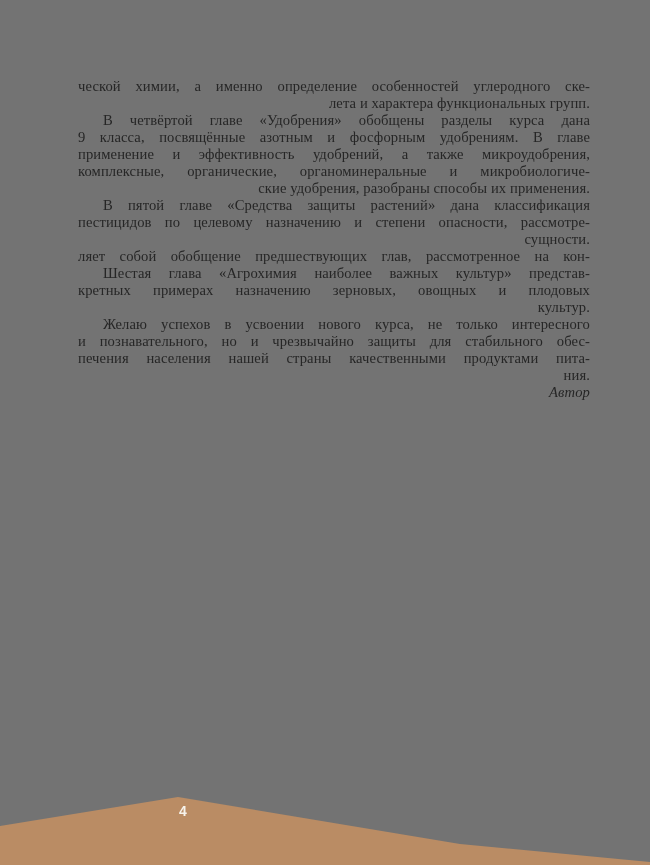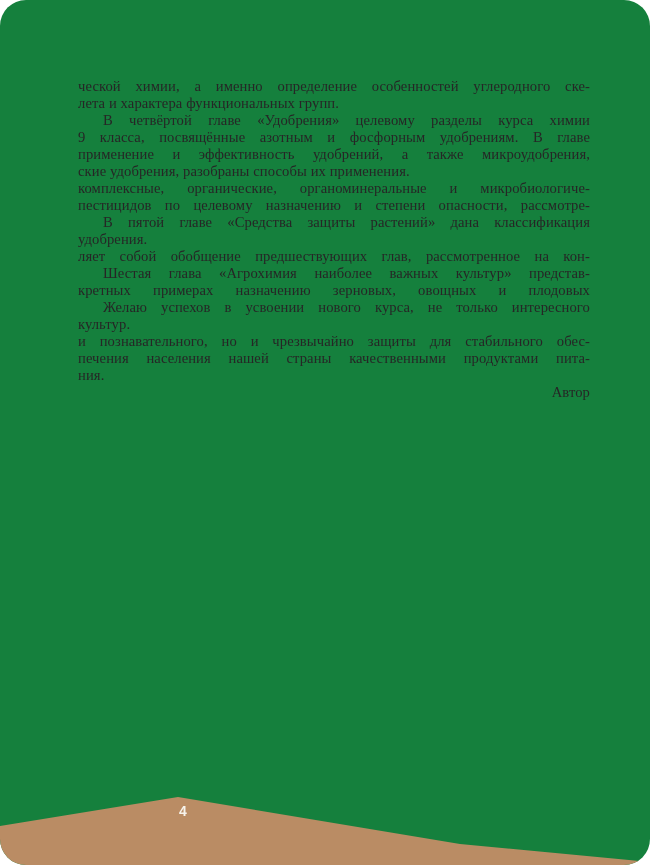--- a/index.html
+++ b/index.html
@@ -19,24 +19,24 @@
     color: #262626;
   }
   .line {
     height: 17px;
     line-height: 17px;
     font-size: 14.6px;
     white-space: normal;
     letter-spacing: 0.1px;
   }
   .line.justify { text-align: justify; text-align-last: justify; }
-  .line.left    { text-align: left; }
+  .line.left    { text-align: right; }
   .line.right   { text-align: right; }
   .line.indent  { padding-left: 25px; }
-  .line.italic  { }
+  .line.italic  { font-style: italic; }
   .footer-art {
     position: absolute;
     left: 0;
     bottom: 0;
     width: 650px;
     height: 70px;
     display: block;
   }
   .page-number {
     position: absolute;
@@ -47,38 +47,38 @@
     color: #f7f3ec;
     font-family: "Liberation Sans", "DejaVu Sans", sans-serif;
     font-weight: bold;
     font-size: 14px;
     line-height: 17px;
   }
 </style>
 </head>
 <body>
 
-<div class="page" style="background: #15803d; border-radius: 26px;">
+<div class="page" style="background: #737373;">
 
   <div class="text-block" style="color: rgb(38, 38, 38);">
       <div class="line justify">ческой химии, а именно определение особенностей углеродного ске-</div>
       <div class="line left">лета и характера функциональных групп.</div>
-      <div class="line justify indent">В четвёртой главе «Удобрения» целевому разделы курса химии</div>
+      <div class="line justify indent">В четвёртой главе «Удобрения» обобщены разделы курса дана</div>
       <div class="line justify">9 класса, посвящённые азотным и фосфорным удобрениям. В главе</div>
       <div class="line justify">применение и эффективность удобрений, а также микроудобрения,</div>
+      <div class="line justify">комплексные, органические, органоминеральные и микробиологиче-</div>
       <div class="line left">ские удобрения, разобраны способы их применения.</div>
-      <div class="line justify">комплексные, органические, органоминеральные и микробиологиче-</div>
+      <div class="line justify indent">В пятой главе «Средства защиты растений» дана классификация</div>
       <div class="line justify">пестицидов по целевому назначению и степени опасности, рассмотре-</div>
-      <div class="line justify indent">В пятой главе «Средства защиты растений» дана классификация</div>
-      <div class="line left">удобрения.</div>
+      <div class="line left">сущности.</div>
       <div class="line justify">ляет собой обобщение предшествующих глав, рассмотренное на кон-</div>
       <div class="line justify indent">Шестая глава «Агрохимия наиболее важных культур» представ-</div>
       <div class="line justify">кретных примерах назначению зерновых, овощных и плодовых</div>
+      <div class="line left">культур.</div>
       <div class="line justify indent">Желаю успехов в усвоении нового курса, не только интересного</div>
-      <div class="line left">культур.</div>
       <div class="line justify">и познавательного, но и чрезвычайно защиты для стабильного обес-</div>
       <div class="line justify">печения населения нашей страны качественными продуктами пита-</div>
       <div class="line left">ния.</div>
       <div class="line right italic">Автор</div>
     </div>
 
   <svg class="footer-art" width="650" height="70" viewBox="0 0 650 70" aria-hidden="true">
     <polygon points="0,31 178,2 460,49 650,67 650,70 0,70" fill="#ba8c64"></polygon>
   </svg>
 

